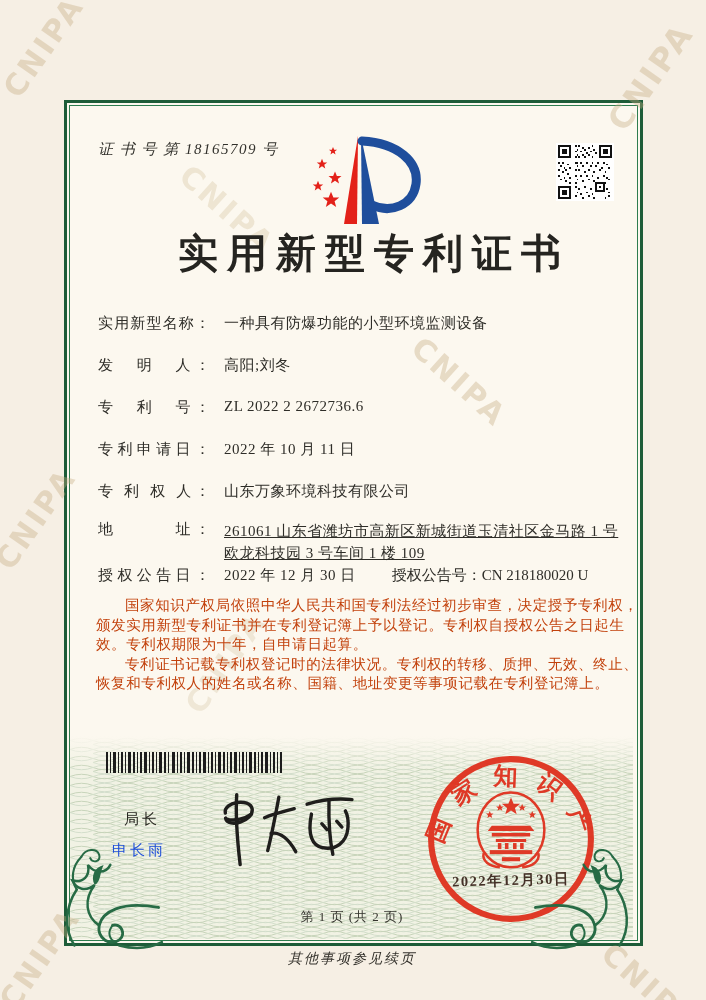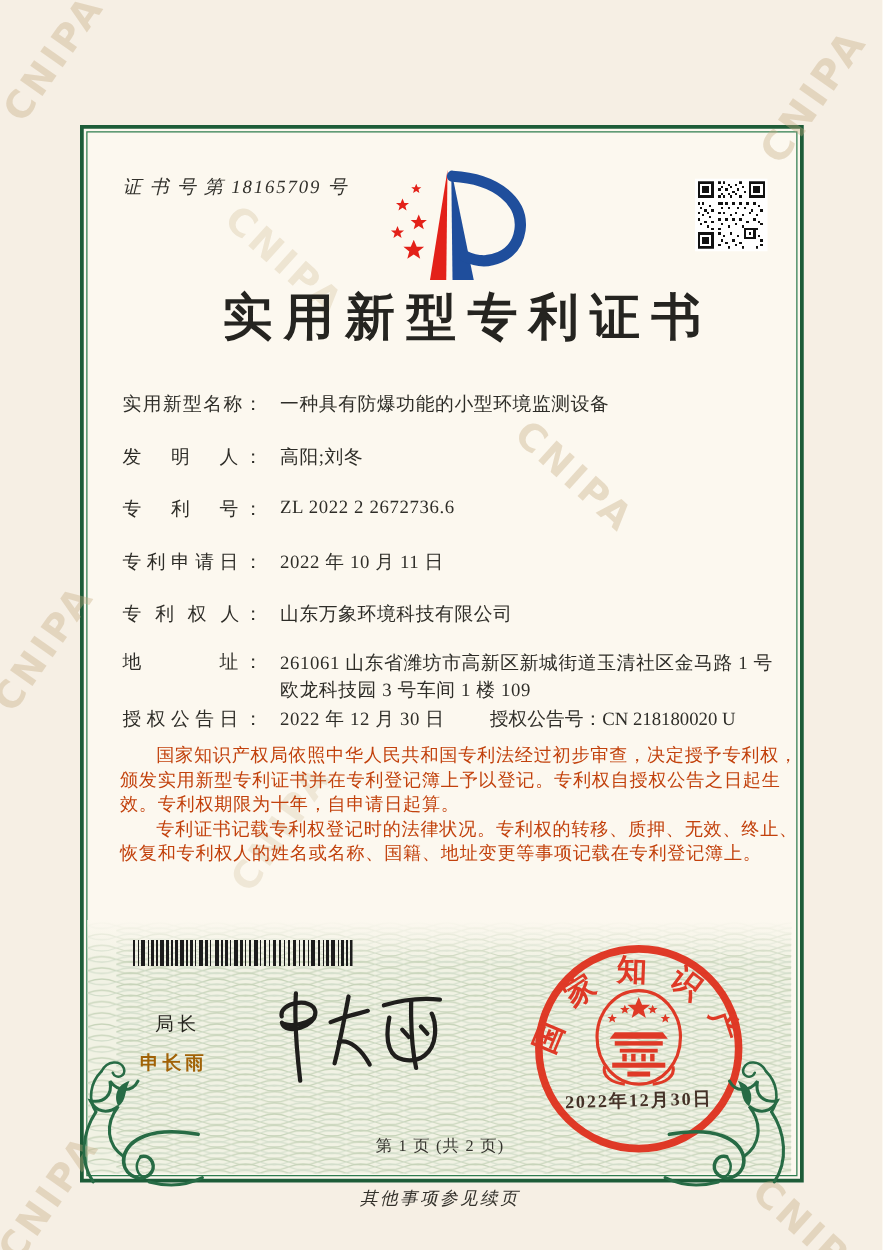--- a/index.html
+++ b/index.html
@@ -45,33 +45,33 @@
     position:absolute;z-index:4;left:64px;top:226px;width:620px;text-align:center;
     font-size:40px;font-weight:700;letter-spacing:9px;color:#252420;
   }
   
   .frow{position:absolute;z-index:4;left:98px;font-size:15px;color:#2e2d28;white-space:nowrap;}
   .lbl{display:inline-block;width:112px;text-align:justify;text-align-last:justify;vertical-align:top;}
   .val{margin-left:14px;letter-spacing:0.5px;}
   .r-name{top:314px;} .r-inv{top:356px;} .r-pno{top:398px;}
   .r-fdate{top:440px;} .r-owner{top:482px;}
   .r-addr{top:520px;display:flex;}
-  .addr-col{margin-left:14px;line-height:22px;letter-spacing:0.5px;}
+  .addr-col{margin-left:14px;line-height:22px;letter-spacing:0.5px;text-decoration:underline;}
   .r-grant{top:566px;}
   .lbl2{margin-left:36px;margin-top:28px;}
   
   .bodytext{
     position:absolute;z-index:4;left:96px;top:596px;width:548px;
     font-size:14.5px;line-height:19.5px;letter-spacing:0.6px;color:#c2410c;
   }
   .bodytext p{margin:0;text-indent:2em;}
   
   .barcode{position:absolute;z-index:4;left:106px;top:752px;}
   .signer-title{position:absolute;z-index:4;left:112px;top:810px;font-size:15px;letter-spacing:3px;color:#26251f;padding-left:12px;}
-  .signer-name{position:absolute;z-index:4;left:112px;top:841px;font-size:15px;letter-spacing:3px;color:#a16207;font-weight:bold;}
+  .signer-name{position:absolute;z-index:4;left:112px;top:841px;font-size:15px;letter-spacing:3px;color:#1d4ed8;}
   .signature{position:absolute;z-index:5;left:205px;top:783px;transform:rotate(-2deg);}
   .seal{position:absolute;z-index:6;left:423px;top:751px;opacity:0.94;}
   .seal-date{
     position:absolute;z-index:7;left:427px;top:871px;width:168px;text-align:center;
     font-size:14.5px;font-weight:700;letter-spacing:1.5px;color:#443127;transform:rotate(-1.5deg);
   }
   .page-info{position:absolute;z-index:4;left:64px;top:908px;width:576px;text-align:center;font-size:13px;letter-spacing:1px;color:#35342e;}
   .cont-note{position:absolute;z-index:4;left:64px;top:950px;width:576px;text-align:center;font-size:14px;font-style:italic;letter-spacing:2px;color:#33312b;}
 </style>
 </head>

